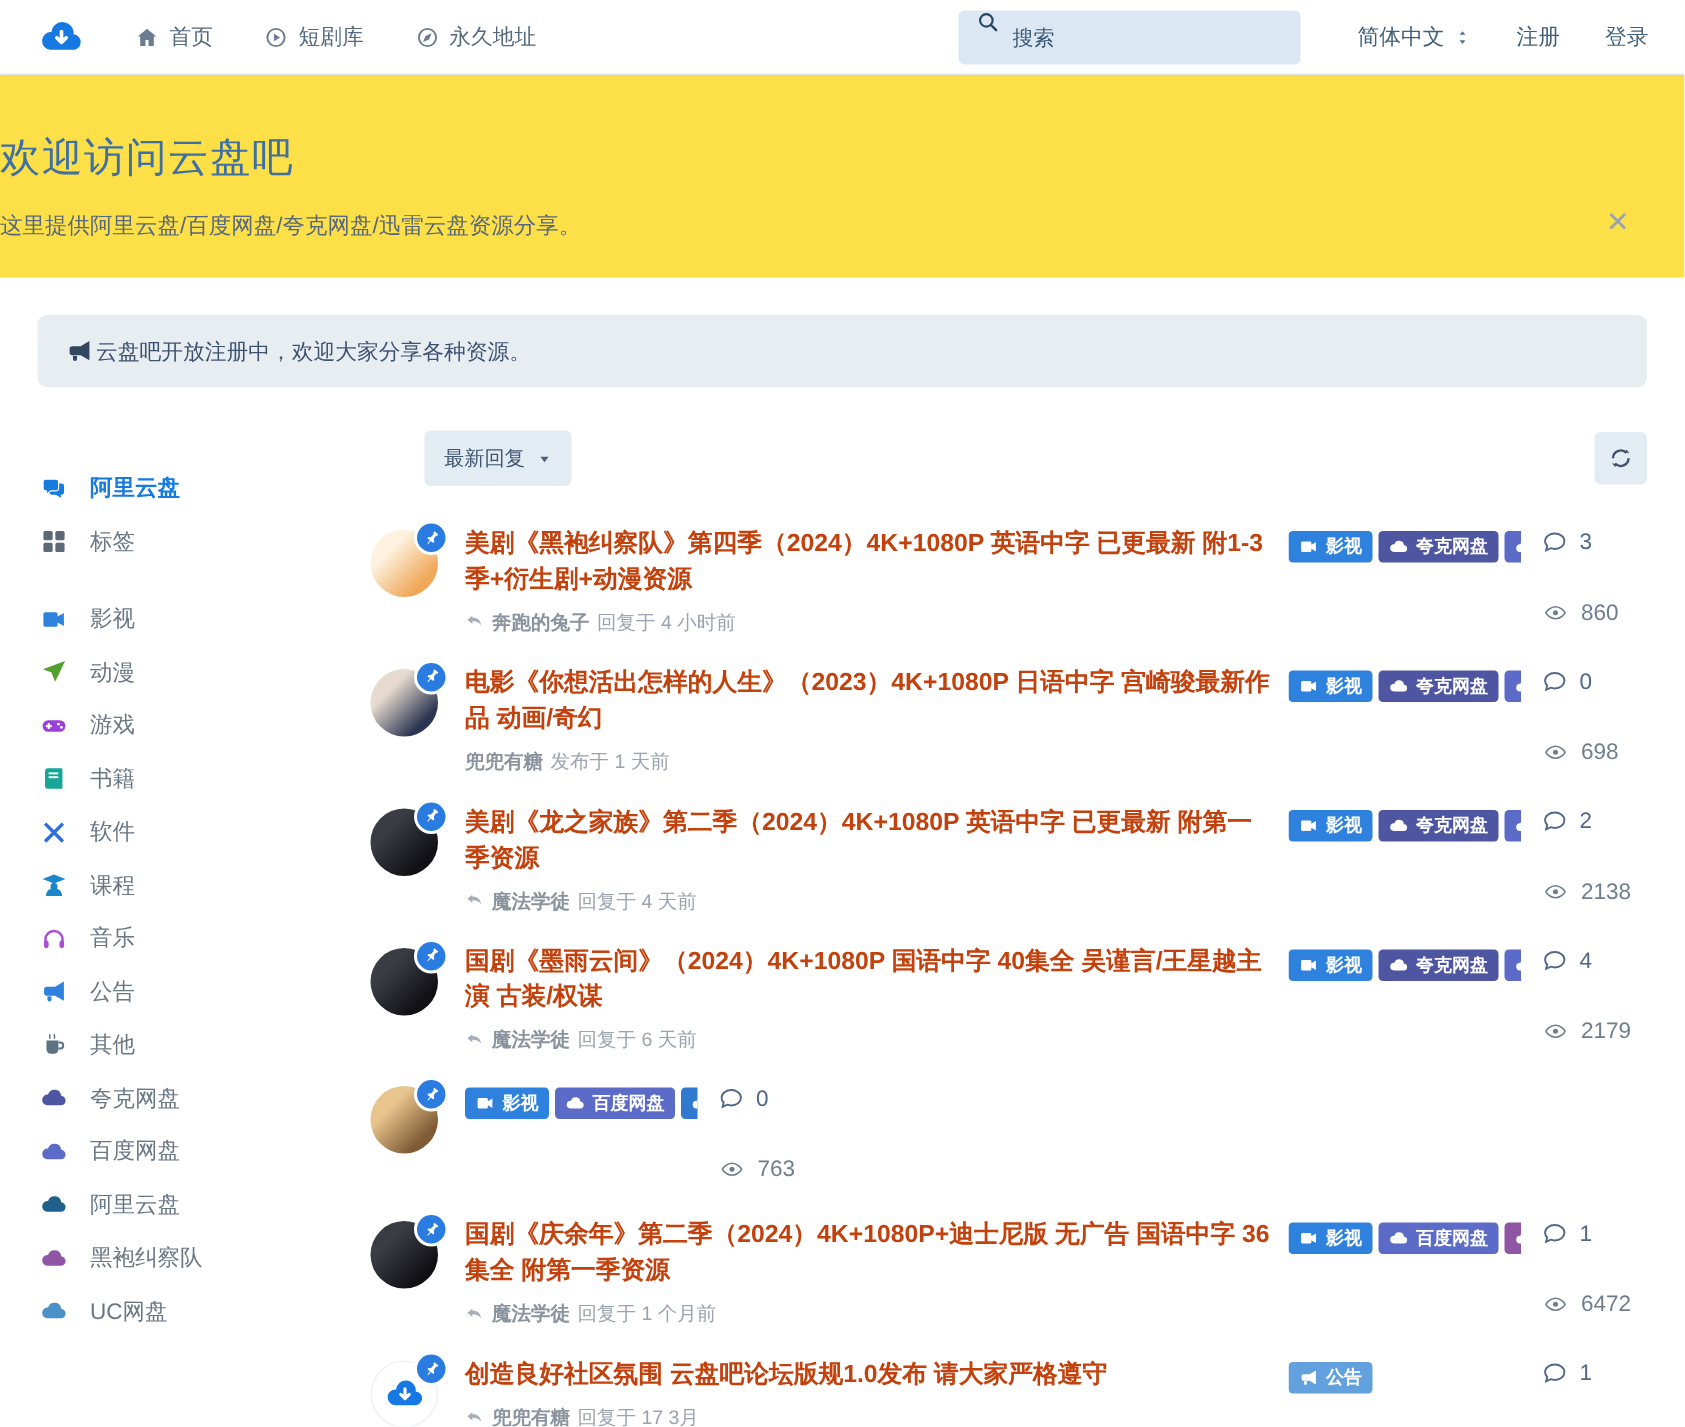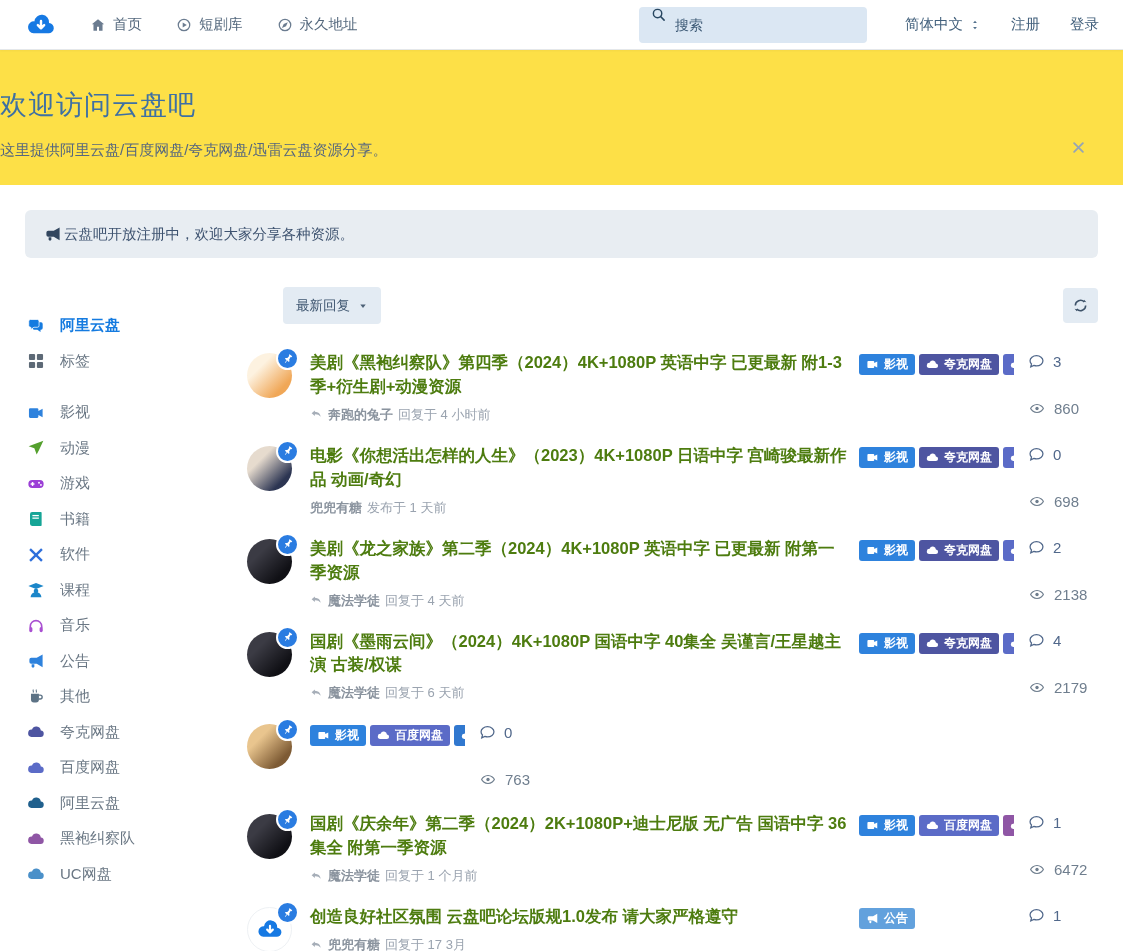--- a/index.html
+++ b/index.html
@@ -66,21 +66,21 @@
   .topic-list { list-style:none; margin-top:17px; }
   .topic-row { display:flex; padding:10px 0 10px 2px; min-height:90px; cursor:pointer;}
   .avatar-wrap { width:48px; height:48px; flex:none; position:relative; margin-right:15px; margin-top:2px;}
   .avatar { width:45px; height:45px; border-radius:50%; }
   .avatar.logo-avatar { background:#fff; border:1px solid #eef1f4; display:flex; align-items:center; justify-content:center; color:#1679e3;}
   .avatar.logo-avatar .ic { width:30px; height:25px; }
   .pin-badge { position:absolute; top:-6px; right:-4px; width:23px; height:23px; border-radius:50%;
     background:#2a7ce1; border:2px solid #fff; display:flex; align-items:center; justify-content:center; color:#fff;}
   .pin-badge .ic { width:12px; height:12px; }
   .topic-main { flex:1; min-width:0; padding-right:10px; }
-  .topic-title { color:#4d7c0f; font-size:16.5px; font-weight:bold; line-height:1.45; }
+  .topic-title { color:#c2410c; font-size:16.5px; font-weight:bold; line-height:1.45; }
   .topic-meta { margin-top:7px; font-size:13px; color:#9aa3af; display:flex; align-items:center; gap:5px;}
   .topic-meta .ic { width:13px; height:13px; color:#a6aeb8; }
   .meta-user { font-weight:bold; color:#8a939e; }
   .topic-tags { width:155px; flex:none; overflow:hidden; white-space:nowrap; padding-top:3px; height:26px;}
   .tag-badge { display:inline-flex; align-items:center; gap:5px; height:21px; border-radius:3px;
     padding:0 7px; color:#fff; font-size:12px; font-weight:bold; margin-right:4px; vertical-align:top;}
   .tag-badge .ic { width:13px; height:13px; color:#fff; }
   .topic-stats { width:84px; flex:none; display:flex; flex-direction:column; justify-content:space-between;
     height:66px; padding:2px 0 0 14px; }
   .stat { display:flex; align-items:center; gap:8px; font-size:15px; }
@@ -649,21 +649,21 @@
         <li class="topic-row">
           <div class="avatar-wrap">
             <div class="avatar" style="background: linear-gradient(135deg, rgb(59, 59, 68) 30%, rgb(16, 16, 21) 78%);"></div>
             <div class="pin-badge">
               <svg class="ic" viewBox="0 0 24 24">
                 <use href="#sym-pin"></use>
               </svg>
             </div>
           </div>
           <div class="topic-main">
-            <div class="topic-title">国剧《庆余年》第二季（2024）2K+1080P+迪士尼版 无广告 国语中字 36集全 附第一季资源</div>
+            <div class="topic-title">国剧《庆余年》第二季（2024）4K+1080P+迪士尼版 无广告 国语中字 36集全 附第一季资源</div>
             <div class="topic-meta">
               <svg class="ic" viewBox="0 0 24 24">
                 <use href="#sym-reply"></use>
               </svg>
               <span class="meta-user">魔法学徒</span>
               <span>回复于 1 个月前</span>
             </div>
           </div>
           <div class="topic-tags"><span class="tag-badge" style="background: rgb(46, 130, 221);">
               <svg class="ic" viewBox="0 0 24 24">

